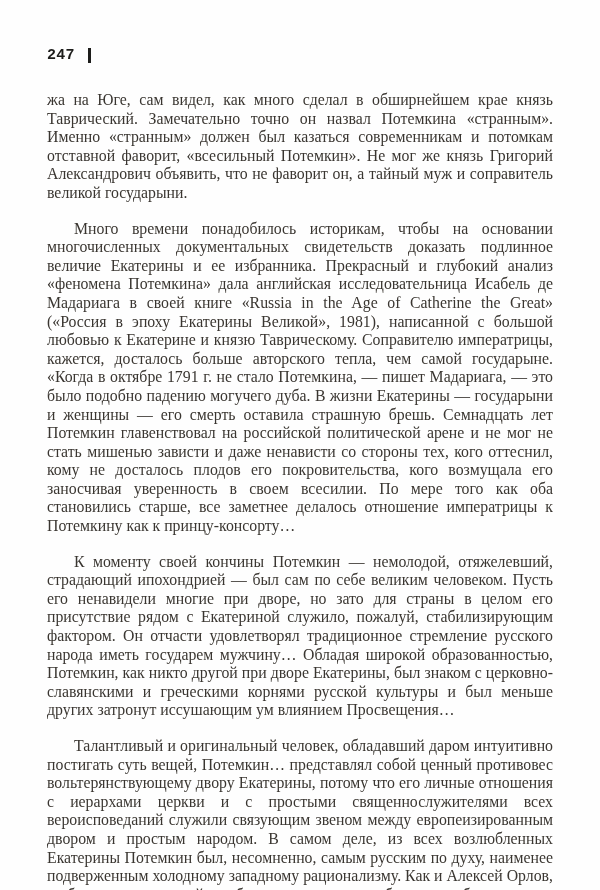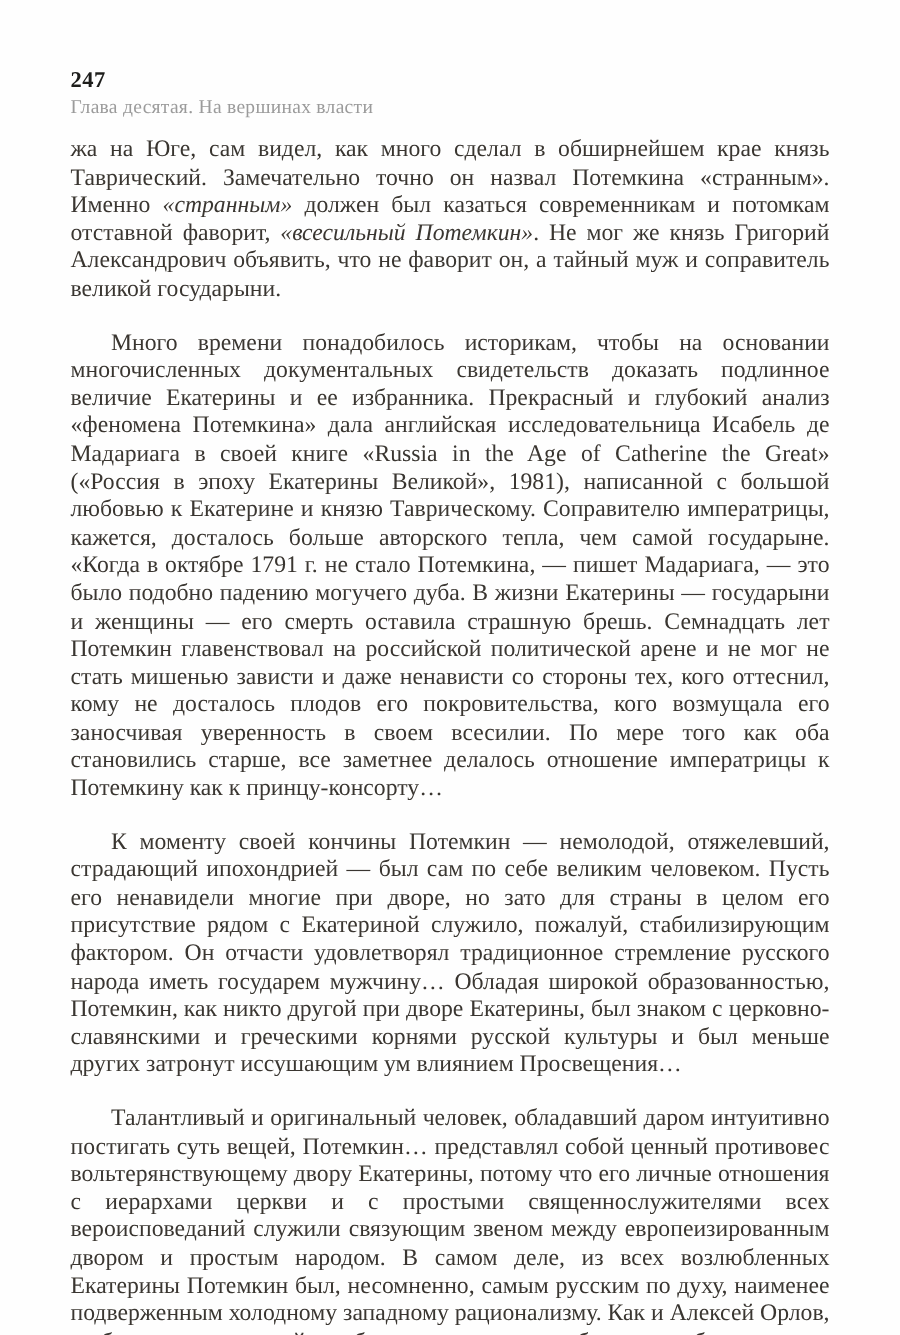--- a/index.html
+++ b/index.html
@@ -11,23 +11,23 @@
     position: relative;
     width: 600px;
     height: 890px;
     background: #fefefe;
     box-sizing: border-box;
     padding: 46px 47px 0 47px;
     overflow: hidden;
   }
   .page-header {
     display: flex;
+    align-items: center;
     height: 18px;
-    font-family: Liberation Serif, serif;
-    flex-direction: column;
+    font-family: Liberation Mono, monospace;
   }
   .page-number {
     font-size: 15px;
     font-weight: 700;
     color: #1d1d1b;
     letter-spacing: 0.3px;
   }
   .header-separator {
     width: 3px;
     height: 15px;
@@ -52,31 +52,29 @@
   }
   .page-text p {
     margin: 0;
     padding: 0;
   }
   .page-text p.indent {
     text-indent: 27px;
     margin-top: 17px;
   }
   .page-text .em {
-    font-style: italic;
   }
 </style>
 </head>
 <body>
 
 <div class="page">
   <div class="page-header">
     <span class="page-number">247</span>
     <span class="header-separator"></span>
-    <span class="chapter-title">Глава десятая. На вершинах власти</span>
   </div>
 
   <div class="page-text" id="text-body">
       <p class=""><span class="">жа на Юге, сам видел, как много сделал в обширнейшем крае князь Таврический. Замечательно точно он назвал Потемкина «странным». Именно </span><span class="em">«странным»</span><span class=""> должен был казаться современникам и потомкам отставной фаворит, </span><span class="em">«всесильный Потемкин»</span><span class="">. Не мог же князь Григорий Александрович объявить, что не фаворит он, а тайный муж и соправитель великой государыни.</span></p>
       <p class="indent"><span class="">Много времени понадобилось историкам, чтобы на основании многочисленных документальных свидетельств доказать подлинное величие Екатерины и ее избранника. Прекрасный и глубокий анализ «феномена Потемкина» дала английская исследовательница Исабель де Мадариага в своей книге «Russia in the Age of Catherine the Great» («Россия в эпоху Екатерины Великой», 1981), написанной с большой любовью к Екатерине и князю Таврическому. Соправителю императрицы, кажется, досталось больше авторского тепла, чем самой государыне. «Когда в октябре 1791 г. не стало Потемкина, — пишет Мадариага, — это было подобно падению могучего дуба. В жизни Екатерины — государыни и женщины — его смерть оставила страшную брешь. Семнадцать лет Потемкин главенствовал на российской политической арене и не мог не стать мишенью зависти и даже ненависти со стороны тех, кого оттеснил, кому не досталось плодов его покровительства, кого возмущала его заносчивая уверенность в своем всесилии. По мере того как оба становились старше, все заметнее делалось отношение императрицы к Потемкину как к принцу-консорту…</span></p>
       <p class="indent"><span class="">К моменту своей кончины Потемкин — немолодой, отяжелевший, страдающий ипохондрией — был сам по себе великим человеком. Пусть его ненавидели многие при дворе, но зато для страны в целом его присутствие рядом с Екатериной служило, пожалуй, стабилизирующим фактором. Он отчасти удовлетворял традиционное стремление русского народа иметь государем мужчину… Обладая широкой образованностью, Потемкин, как никто другой при дворе Екатерины, был знаком с церковно-славянскими и греческими корнями русской культуры и был меньше других затронут иссушающим ум влиянием Просвещения…</span></p>
       <p class="indent"><span class="">Талантливый и оригинальный человек, обладавший даром интуитивно постигать суть вещей, Потемкин… представлял собой ценный противовес вольтерянствующему двору Екатерины, потому что его личные отношения с иерархами церкви и с простыми священнослужителями всех вероисповеданий служили связующим звеном между европеизированным двором и простым народом. В самом деле, из всех возлюбленных Екатерины Потемкин был, несомненно, самым русским по духу, наименее подверженным холодному западному рационализму. Как и Алексей Орлов, он был отлит природой по образу древнерусского былинного богатыря».</span></p>
     </div>
 </div>
 

